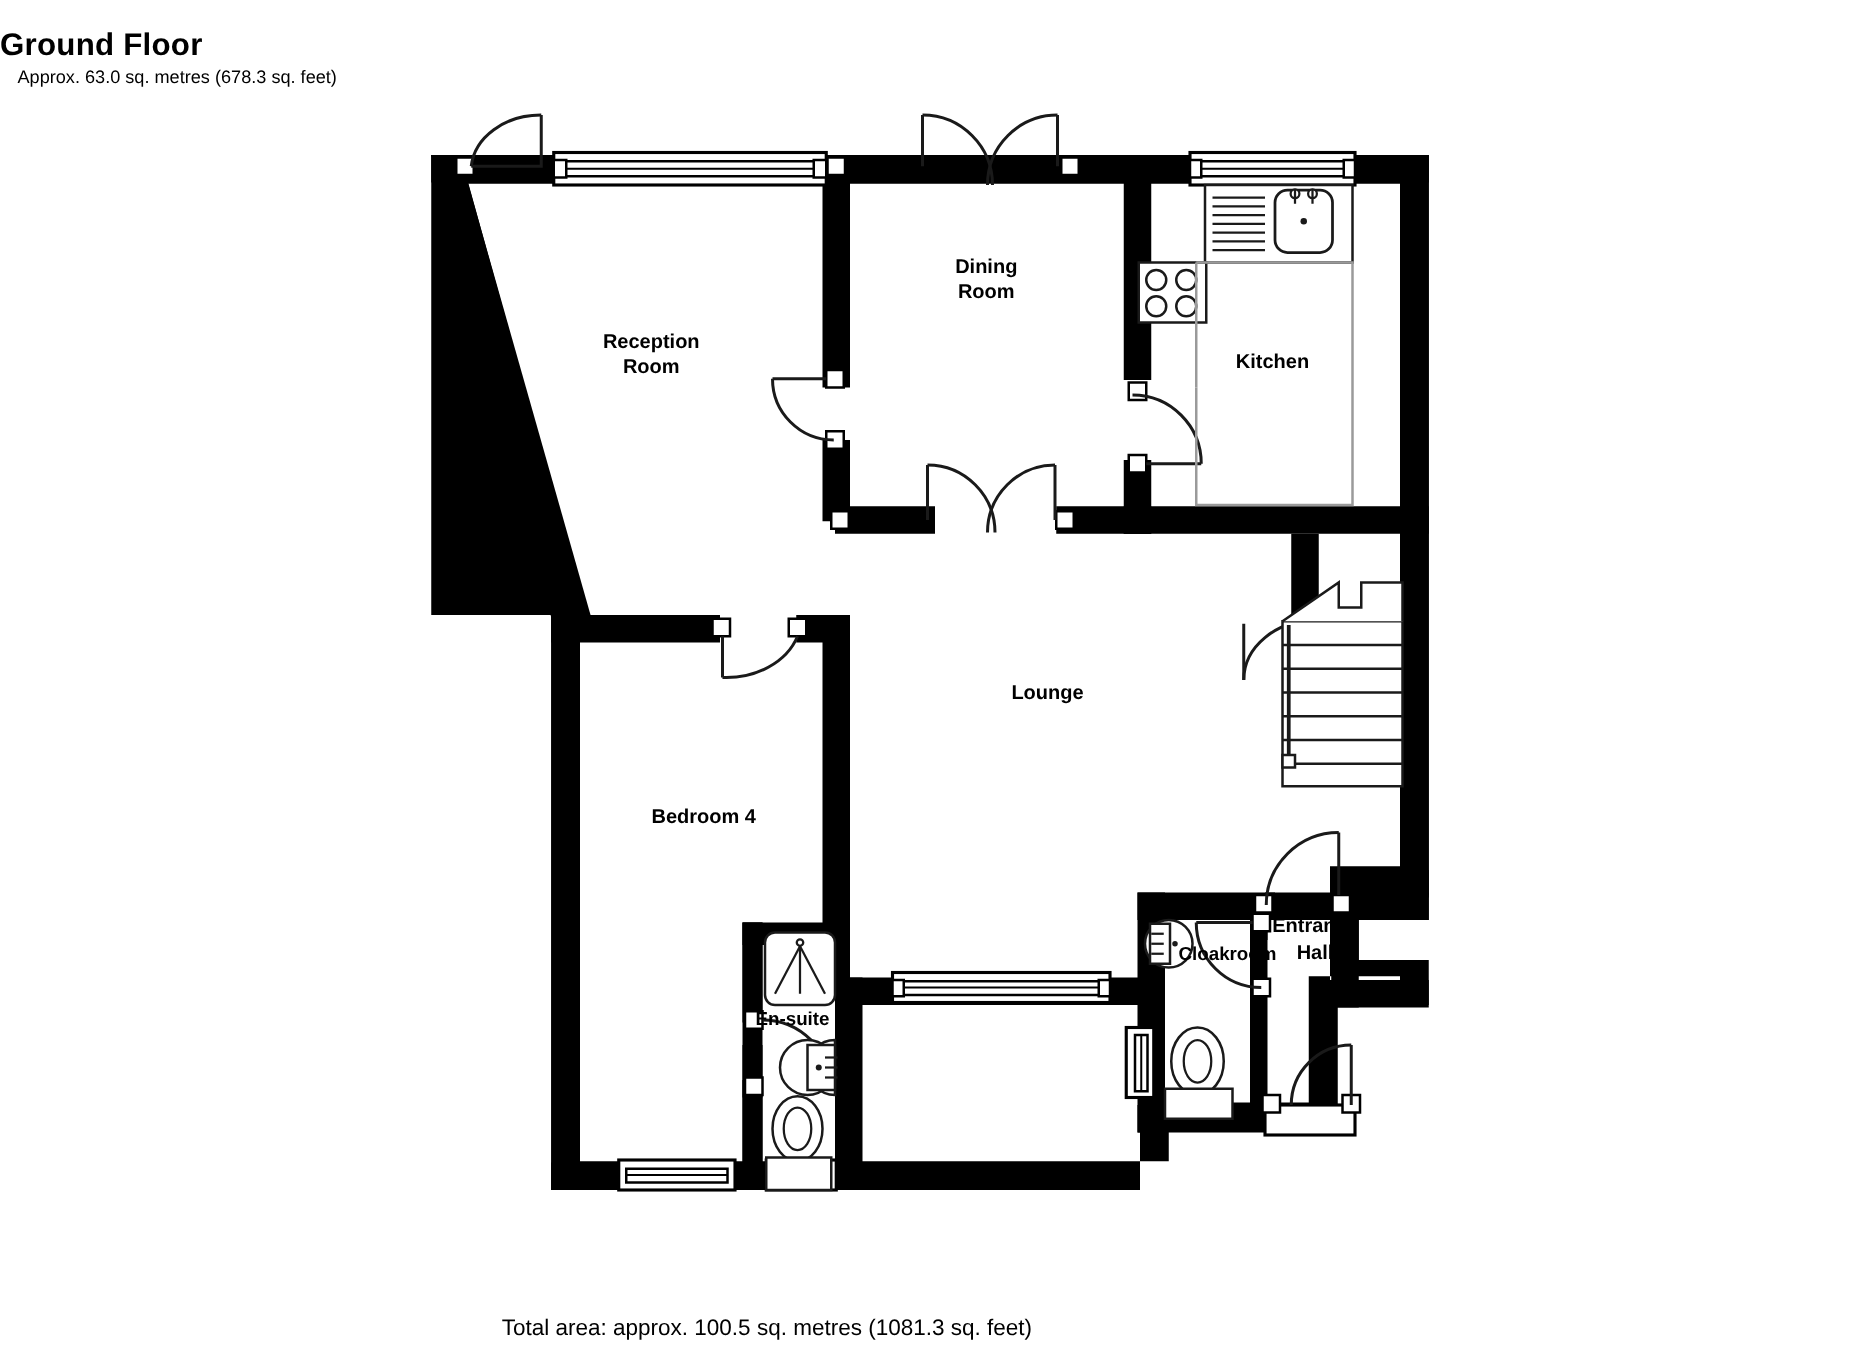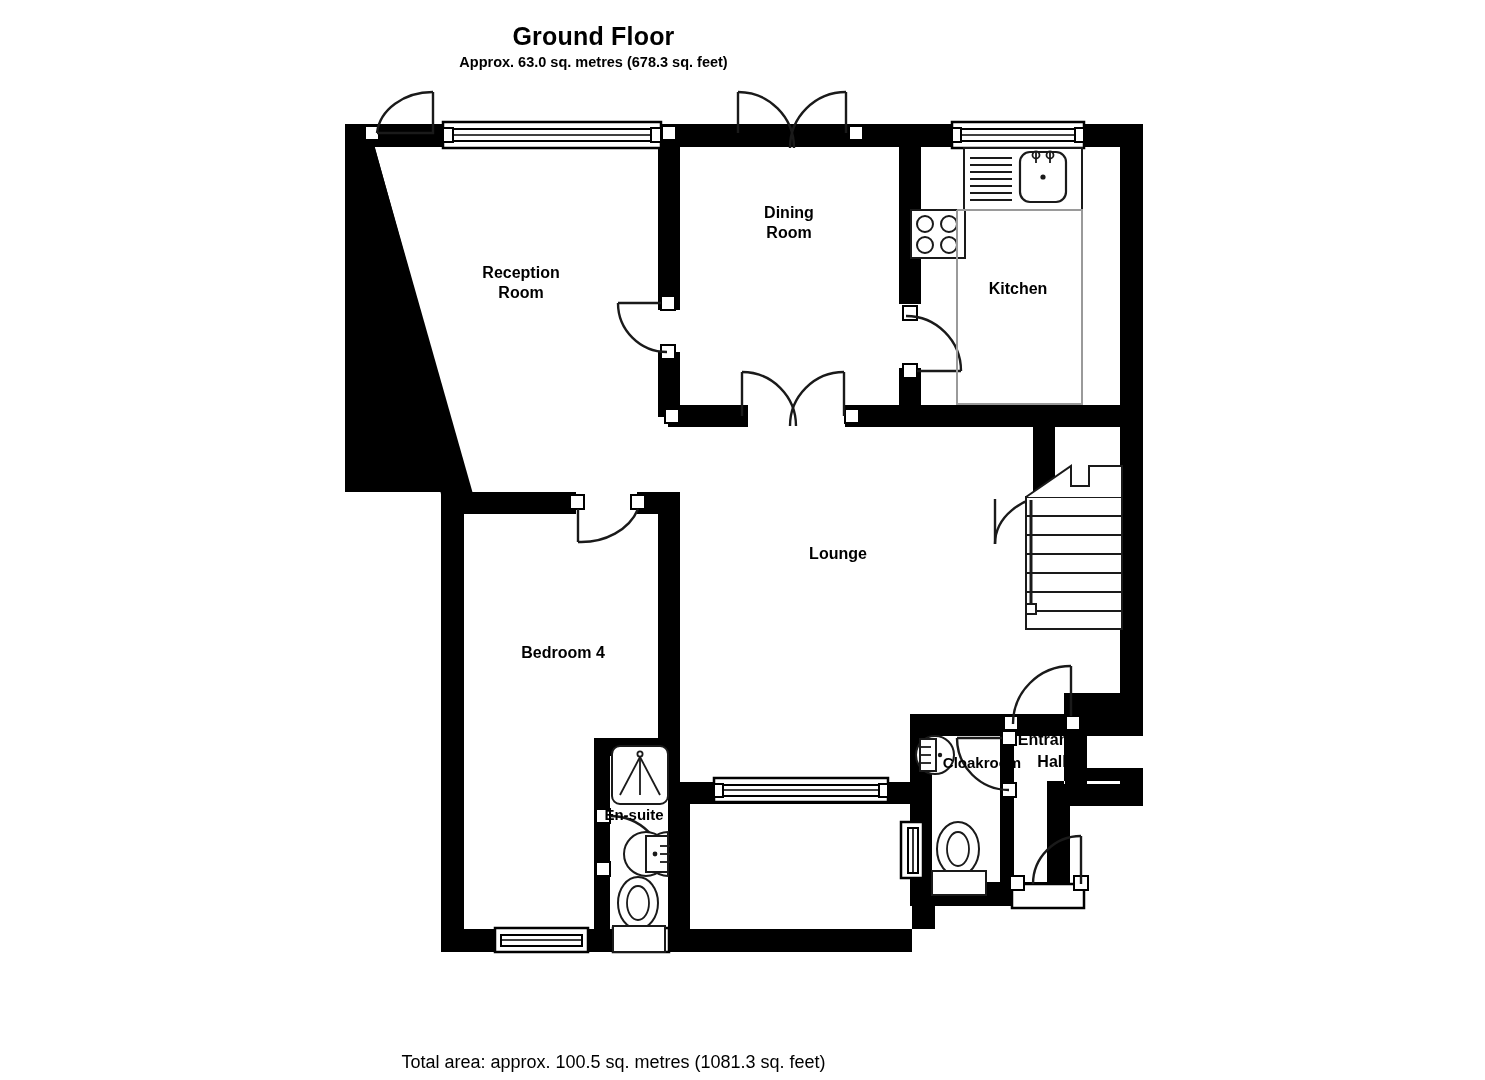--- a/index.html
+++ b/index.html
@@ -19,33 +19,33 @@
   #plan-root {
     position: relative;
     width: 1485px;
     height: 1080px;
   }
   .title-block {
     position: absolute;
     left: 0;
     top: 22px;
     width: 1187px;
-    text-align: center;
   }
   .plan-title {
     font-size: 25px;
     font-weight: bold;
     letter-spacing: 0.2px;
     line-height: 28px;
   }
   .plan-subtitle {
     font-size: 14.5px;
-    font-weight: bold;
+    font-weight: normal;
     line-height: 20px;
     margin-top: 2px;
+    padding-left: 14px;
   }
   .footer-block {
     position: absolute;
     left: 0;
     top: 1052px;
     width: 1227px;
     text-align: center;
   }
   .footer-text {
     font-size: 18px;

